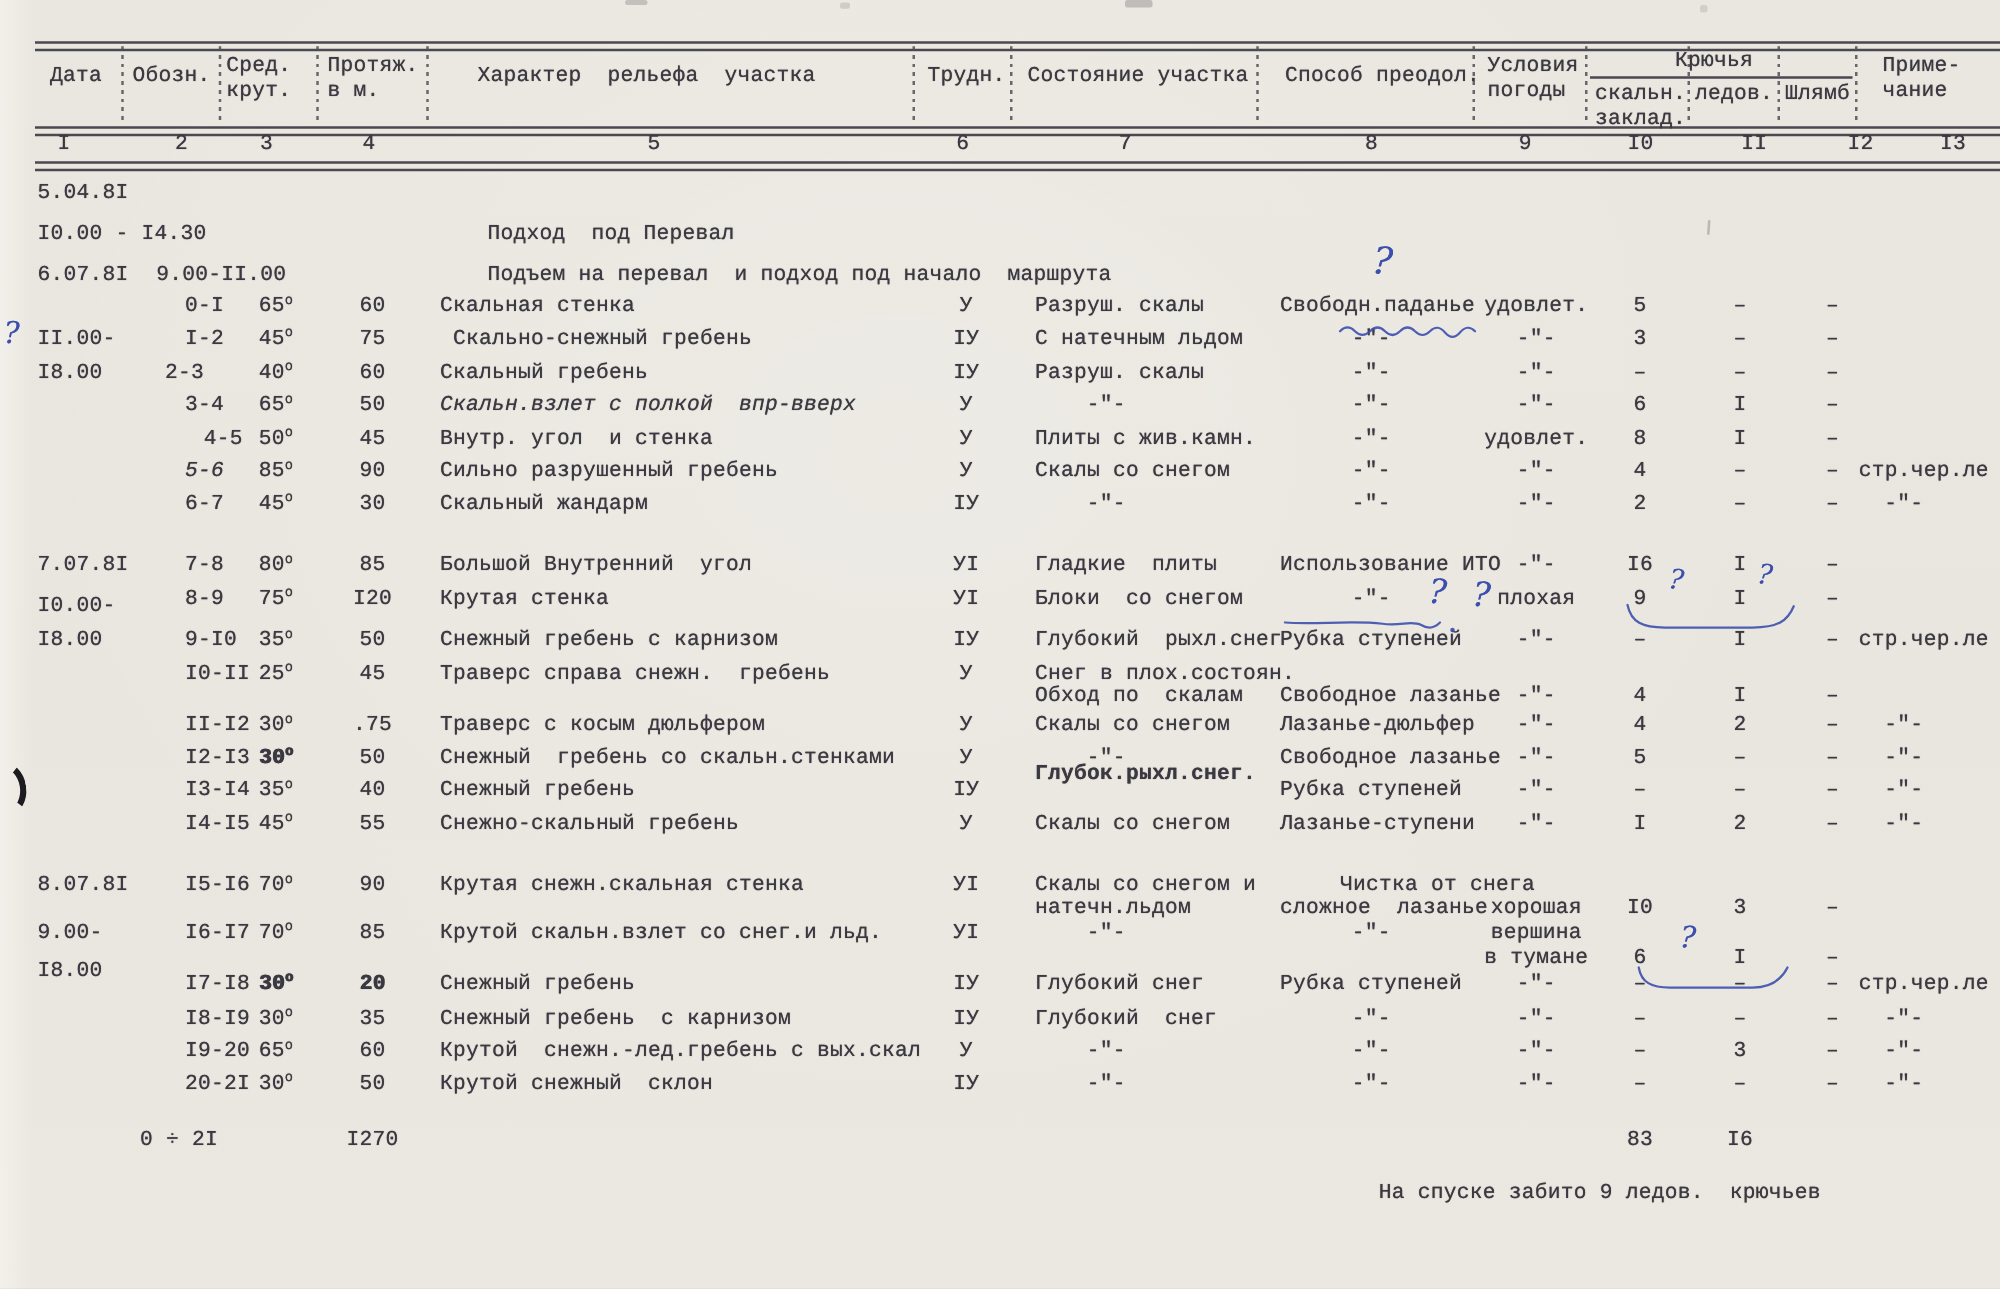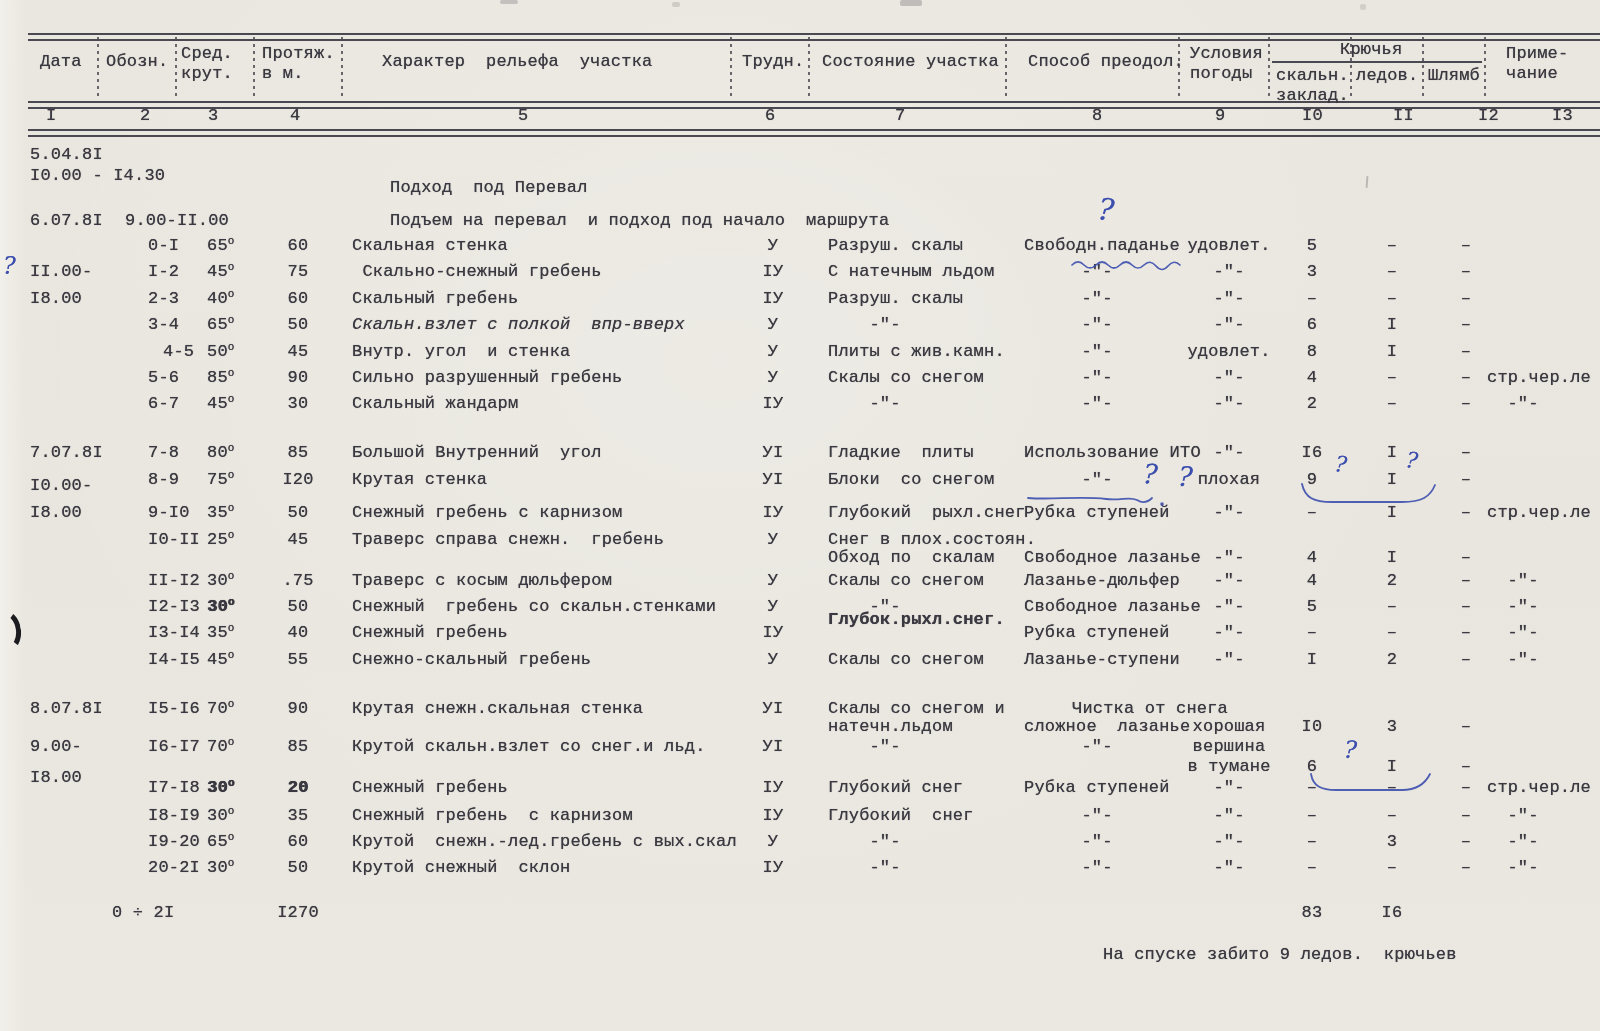--- a/index.html
+++ b/index.html
@@ -96,21 +96,21 @@
       <div class="tw" style="left: 1092px; top: 106px;">8</div>
       <div class="tw" style="left: 1215px; top: 106px;">9</div>
       <div class="tw" style="left: 1302px; top: 106px;">I0</div>
       <div class="tw" style="left: 1393px; top: 106px;">II</div>
       <div class="tw" style="left: 1478px; top: 106px;">I2</div>
       <div class="tw" style="left: 1552px; top: 106px;">I3</div>
     </div>
 
   <div id="rowsbox">
       <div class="tw cell" style="top: 145px; left: 30px;">5.04.8I</div>
-      <div class="tw cell" style="top: 166px; left: 30px;">I0.00 - I4.30</div>
+      <div class="tw cell" style="top: 178px; left: 30px;">I0.00 - I4.30</div>
       <div class="tw cell" style="top: 178px; left: 390px;">Подход  под Перевал</div>
       <div class="tw cell" style="top: 211px; left: 30px;">6.07.8I</div>
       <div class="tw cell" style="top: 211px; left: 125px;">9.00-II.00</div>
       <div class="tw cell" style="top: 211px; left: 390px;">Подъем на перевал  и подход под начало  маршрута</div>
       <div class="tw cell" style="top: 236px; left: 148px;">0-I</div>
       <div class="tw cell" style="top: 236px; left: 207px;">65<span class="dg">o</span></div>
       <div class="tw cell ctr" style="top: 236px; left: 270px; width: 56px;">60</div>
       <div class="tw cell" style="top: 236px; left: 352px;">Скальная стенка</div>
       <div class="tw cell ctr" style="top: 236px; left: 744px; width: 58px;">У</div>
       <div class="tw cell" style="top: 236px; left: 828px;">Разруш. скалы</div>
@@ -125,21 +125,21 @@
       <div class="tw cell ctr" style="top: 262px; left: 270px; width: 56px;">75</div>
       <div class="tw cell" style="top: 262px; left: 352px;"> Скально-снежный гребень</div>
       <div class="tw cell ctr" style="top: 262px; left: 744px; width: 58px;">IУ</div>
       <div class="tw cell" style="top: 262px; left: 828px;">С натечным льдом</div>
       <div class="tw cell ctr" style="top: 262px; left: 1069px; width: 56px;">-"-</div>
       <div class="tw cell ctr" style="top: 262px; left: 1186px; width: 86px;">-"-</div>
       <div class="tw cell ctr" style="top: 262px; left: 1286px; width: 52px;">3</div>
       <div class="tw cell ctr" style="top: 262px; left: 1366px; width: 52px;">–</div>
       <div class="tw cell ctr" style="top: 262px; left: 1441px; width: 50px;">–</div>
       <div class="tw cell" style="top: 289px; left: 30px;">I8.00</div>
-      <div class="tw cell" style="top: 289px; left: 148px; text-align: right;">2-3</div>
+      <div class="tw cell" style="top: 289px; left: 132px; text-align: right;">2-3</div>
       <div class="tw cell" style="top: 289px; left: 207px;">40<span class="dg">o</span></div>
       <div class="tw cell ctr" style="top: 289px; left: 270px; width: 56px;">60</div>
       <div class="tw cell" style="top: 289px; left: 352px;">Скальный гребень</div>
       <div class="tw cell ctr" style="top: 289px; left: 744px; width: 58px;">IУ</div>
       <div class="tw cell" style="top: 289px; left: 828px;">Разруш. скалы</div>
       <div class="tw cell ctr" style="top: 289px; left: 1069px; width: 56px;">-"-</div>
       <div class="tw cell ctr" style="top: 289px; left: 1186px; width: 86px;">-"-</div>
       <div class="tw cell ctr" style="top: 289px; left: 1286px; width: 52px;">–</div>
       <div class="tw cell ctr" style="top: 289px; left: 1366px; width: 52px;">–</div>
       <div class="tw cell ctr" style="top: 289px; left: 1441px; width: 50px;">–</div>
@@ -158,21 +158,21 @@
       <div class="tw cell" style="top: 342px; left: 207px;">50<span class="dg">o</span></div>
       <div class="tw cell ctr" style="top: 342px; left: 270px; width: 56px;">45</div>
       <div class="tw cell" style="top: 342px; left: 352px;">Внутр. угол  и стенка</div>
       <div class="tw cell ctr" style="top: 342px; left: 744px; width: 58px;">У</div>
       <div class="tw cell" style="top: 342px; left: 828px;">Плиты с жив.камн.</div>
       <div class="tw cell ctr" style="top: 342px; left: 1069px; width: 56px;">-"-</div>
       <div class="tw cell ctr" style="top: 342px; left: 1186px; width: 86px;">удовлет.</div>
       <div class="tw cell ctr" style="top: 342px; left: 1286px; width: 52px;">8</div>
       <div class="tw cell ctr" style="top: 342px; left: 1366px; width: 52px;">I</div>
       <div class="tw cell ctr" style="top: 342px; left: 1441px; width: 50px;">–</div>
-      <div class="tw cell" style="top: 368px; left: 148px;">5-6</div>
+      <div class="tw cell" style="top: 368px; left: 148px; font-style: italic;">5-6</div>
       <div class="tw cell" style="top: 368px; left: 207px;">85<span class="dg">o</span></div>
       <div class="tw cell ctr" style="top: 368px; left: 270px; width: 56px;">90</div>
       <div class="tw cell" style="top: 368px; left: 352px;">Сильно разрушенный гребень</div>
       <div class="tw cell ctr" style="top: 368px; left: 744px; width: 58px;">У</div>
       <div class="tw cell" style="top: 368px; left: 828px;">Скалы со снегом</div>
       <div class="tw cell ctr" style="top: 368px; left: 1069px; width: 56px;">-"-</div>
       <div class="tw cell ctr" style="top: 368px; left: 1186px; width: 86px;">-"-</div>
       <div class="tw cell ctr" style="top: 368px; left: 1286px; width: 52px;">4</div>
       <div class="tw cell ctr" style="top: 368px; left: 1366px; width: 52px;">–</div>
       <div class="tw cell ctr" style="top: 368px; left: 1441px; width: 50px;">–</div>

